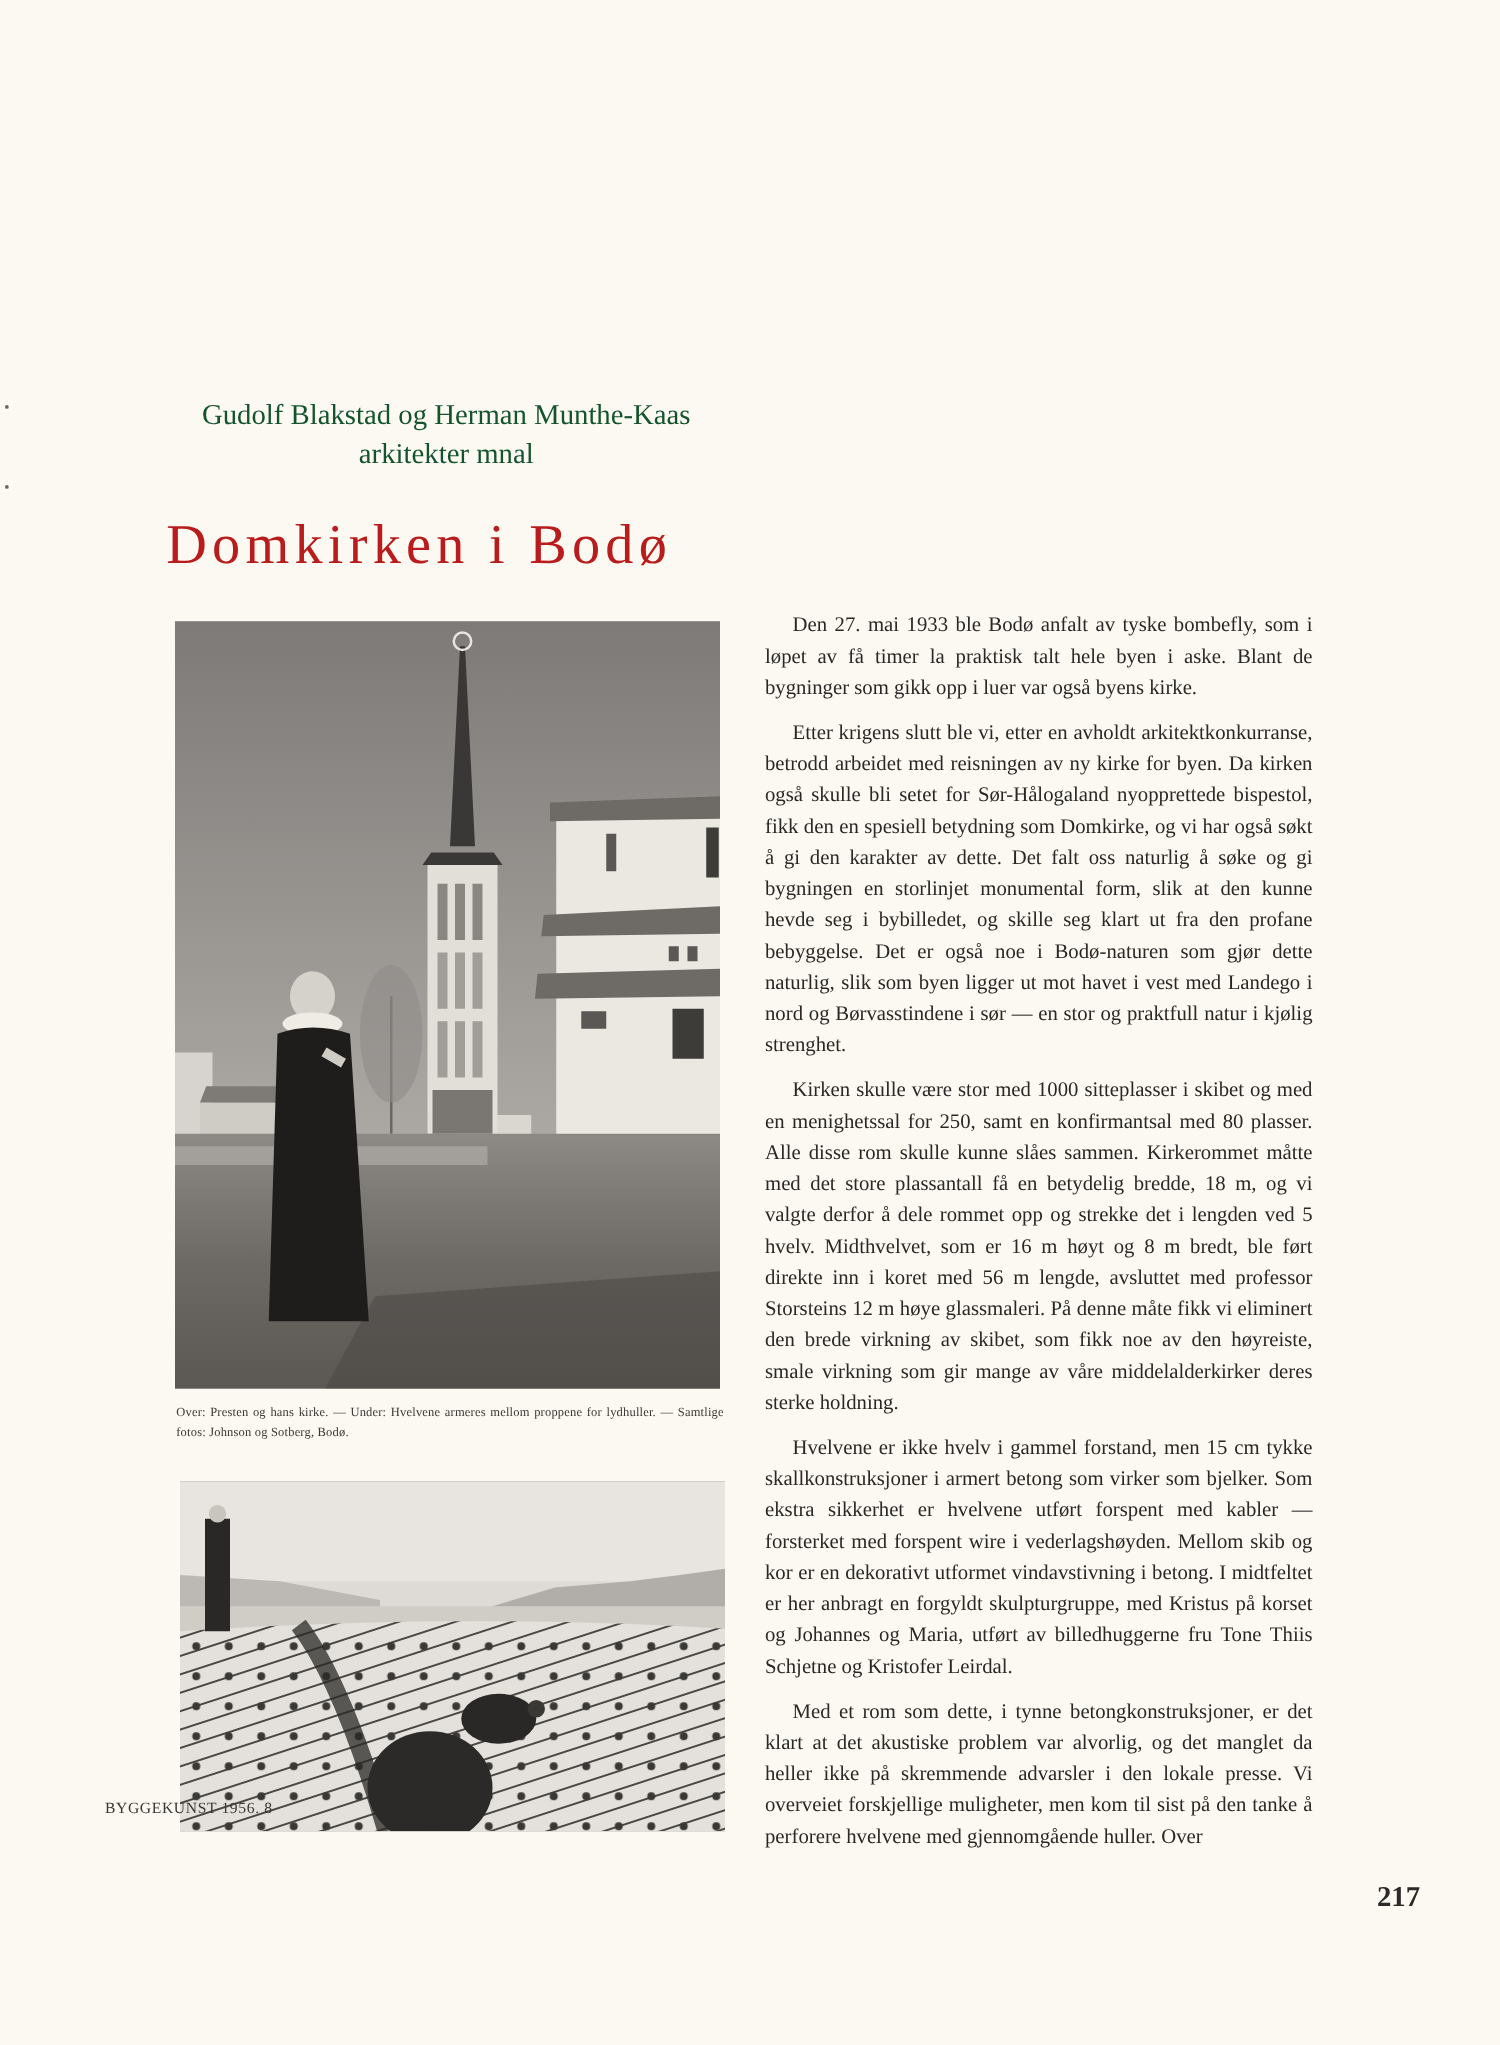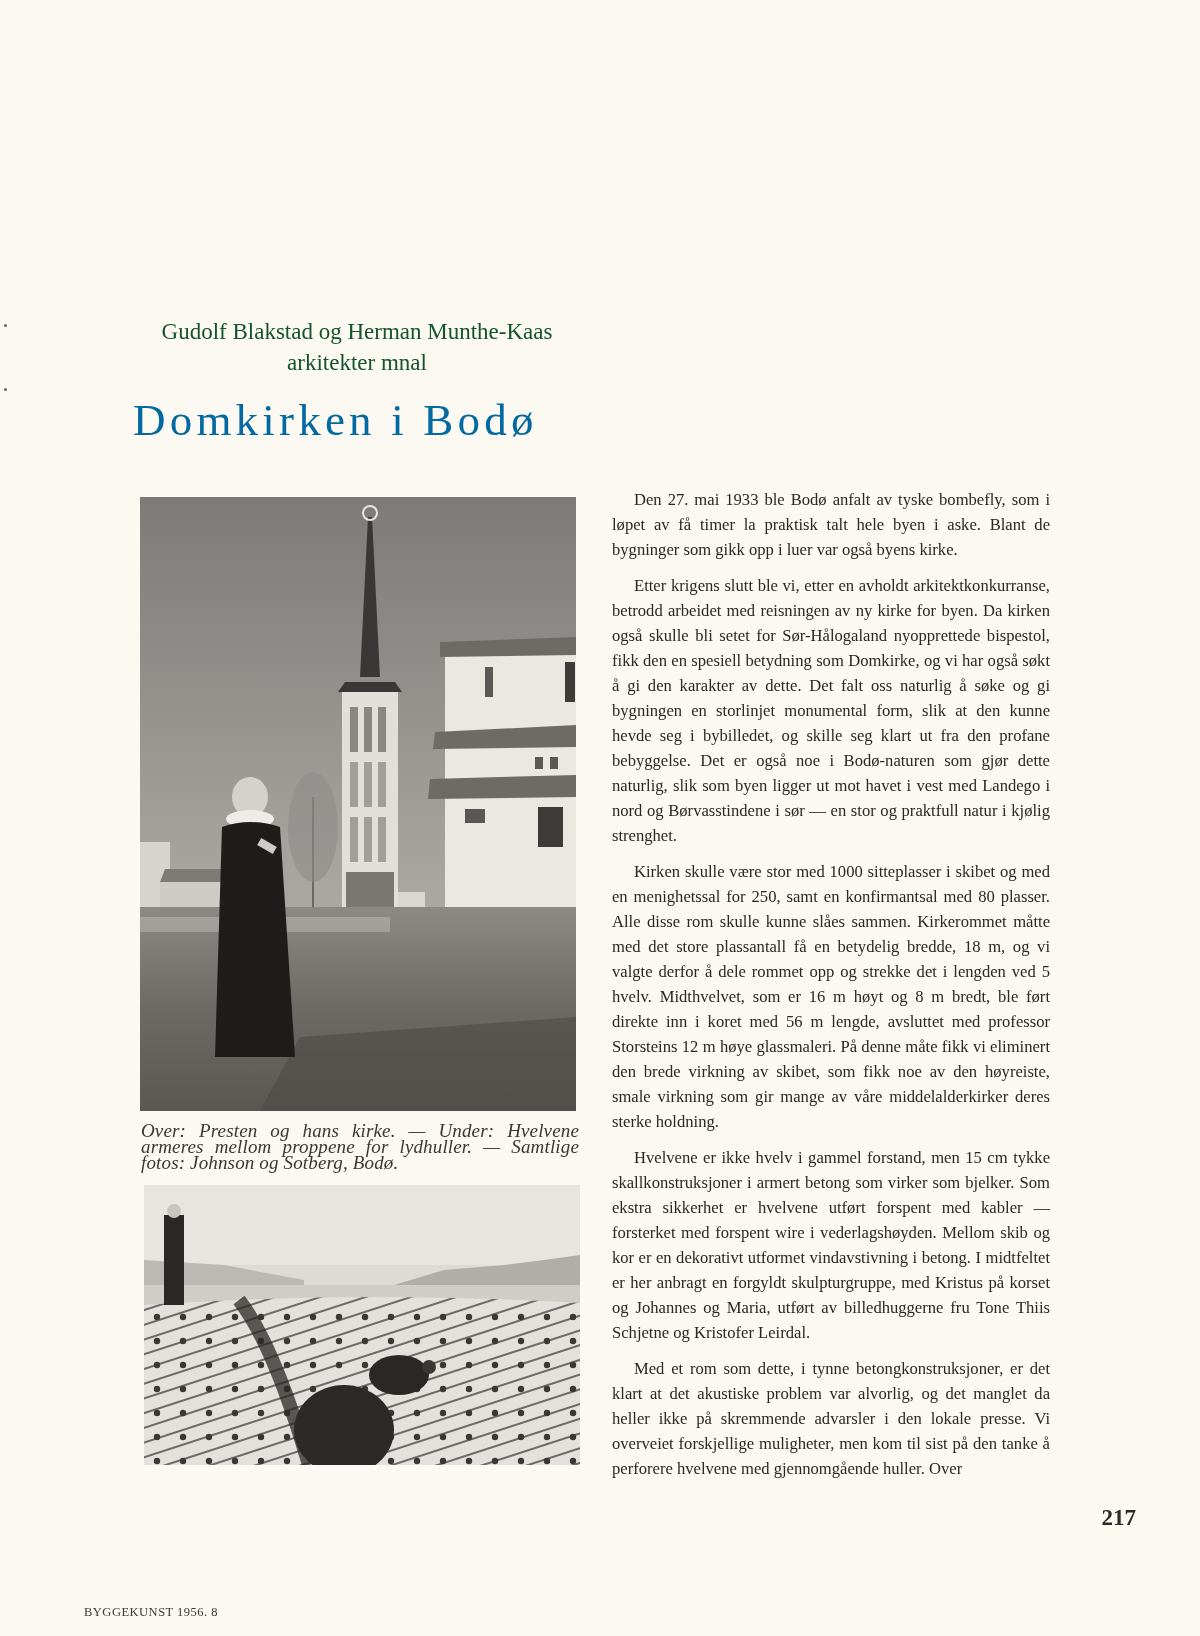--- a/index.html
+++ b/index.html
@@ -10,45 +10,45 @@
     color: #2a2826;
     position: relative;
     overflow: hidden;
   }
   .byline {
     position: absolute; left: 134px; top: 316px; width: 446px;
     text-align: center; font-size: 23px; line-height: 31px; color: #14532d;
   }
   .byline .line { display: block; white-space: nowrap; }
   .title {
-    position: absolute; left: 133px; top: 390px;
+    position: absolute; left: 133px; top: 405px;
     font-size: 45px; letter-spacing: 4.2px; font-weight: normal; margin: 0;
-    color: #0369a1; line-height: 60px; white-space: nowrap;
+    color: #b91c1c; line-height: 60px; white-space: nowrap;
   }
   .photo {
     position: absolute; overflow: hidden; background: #8a8784;
   }
   .photo svg { display: block; width: 100%; height: 100%; }
   #photo-top { left: 140px; top: 497px; width: 436px; height: 614px; }
   #photo-bottom { left: 144px; top: 1185px; width: 436px; height: 280px; }
   .caption {
     position: absolute; left: 141px; top: 1123px; width: 438px;
-    font-style: italic; font-size: 19px; line-height: 16px; color: #3a3835;
+    font-size: 10px; line-height: 16px; color: #3a3835;
     text-align: justify; letter-spacing: 0.15px;
   }
   .body-col {
     position: absolute; left: 612px; top: 487px; width: 438px;
     font-size: 16.6px; line-height: 25px; color: #2a2826;
   }
   .body-col p {
     margin: 0 0 11px 0; text-indent: 22px; text-align: justify;
     hyphens: manual;
   }
   .footer-left {
-    position: absolute; left: 84px; top: 1605px;
+    position: absolute; left: 84px; top: 1439px;
     font-size: 12.5px; letter-spacing: 0.5px; color: #3a3836;
   }
   .footer-right {
     position: absolute; right: 64px; top: 1505px;
     font-size: 23px; color: #2c2a28; font-weight: bold;
   }
   .speck { position: absolute; width: 3px; height: 3px; background: #6a6560; border-radius: 50%; }
 </style>
 </head>
 <body>

